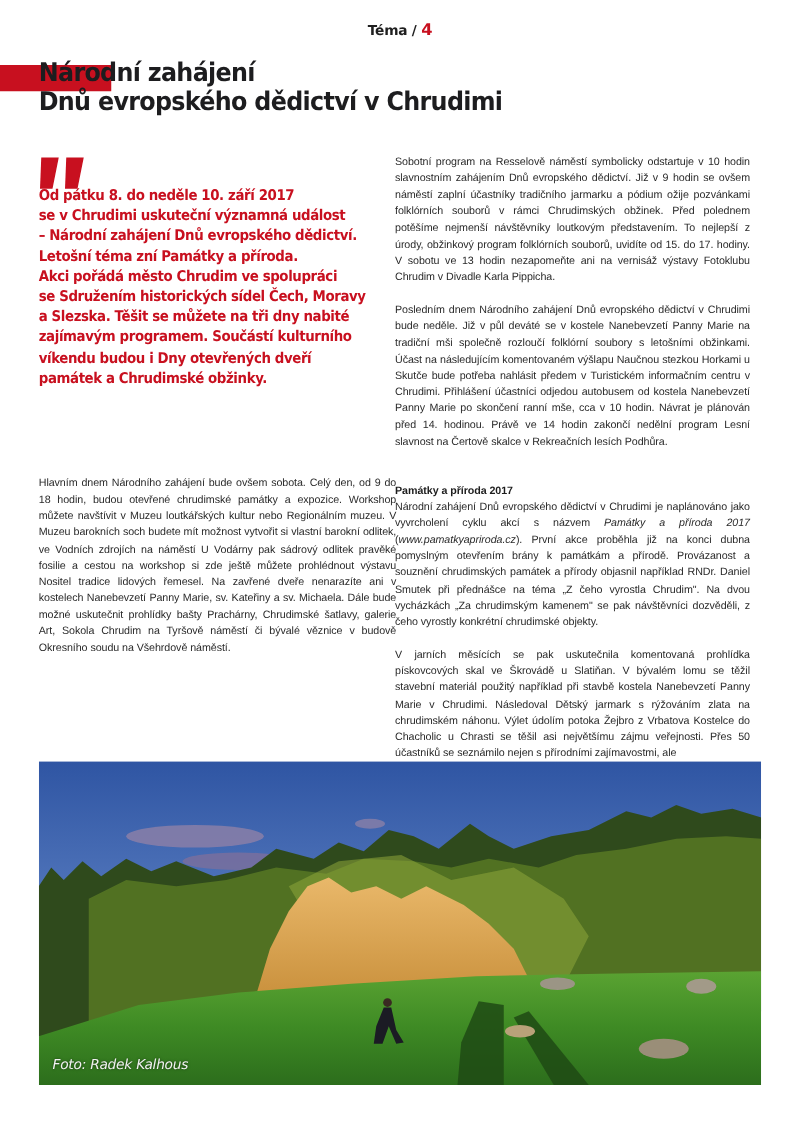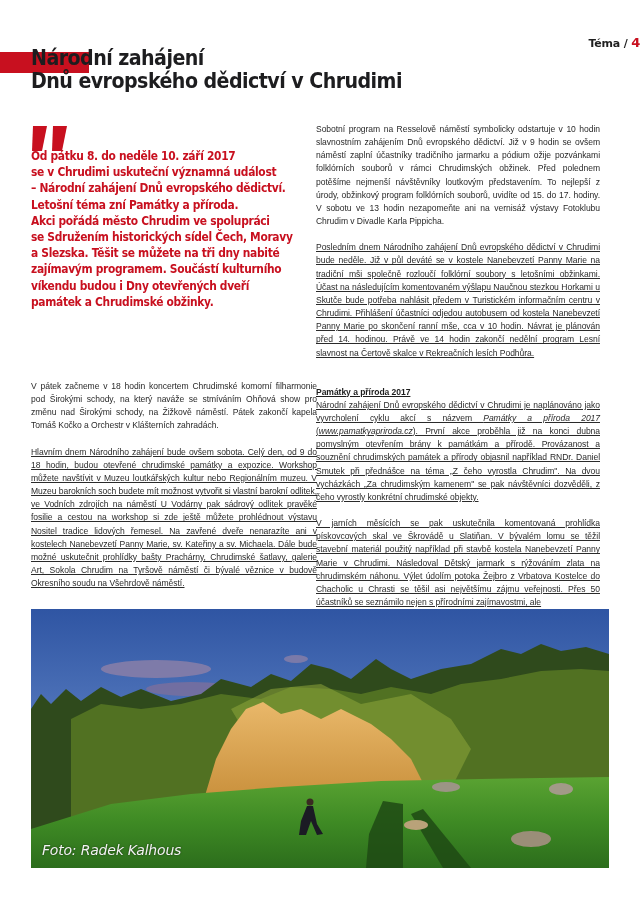--- a/index.html
+++ b/index.html
@@ -1,35 +1,35 @@
 <!DOCTYPE html>
 <html><head>
 <meta charset="utf-8">
 <style>
   html, body { margin:0; padding:0; background:#ffffff; }
   body { width:640px; height:904px; position:relative; overflow:hidden; font-family:"Liberation Sans", sans-serif; color:#222; }
-  .page-header { position:absolute; top:17px; left:0; width:640px; text-align:right; font-family:"DejaVu Sans", sans-serif; font-size:11px; font-weight:bold; letter-spacing:-0.2px; color:#1f1f1f; box-sizing:border-box;margin-top:18px; }
+  .page-header { position:absolute; top:17px; left:0; width:640px; text-align:center; font-family:"DejaVu Sans", sans-serif; font-size:11px; font-weight:bold; letter-spacing:-0.2px; color:#1f1f1f; box-sizing:border-box; }
   .page-header .num { color:#c8101f; font-size:13px; }
   .title-bar { position:absolute; left:0; top:52px; width:89px; height:21px; background:#c8101f; }
   .title { position:absolute; left:31px; top:47px; margin:0; font-family:"DejaVu Sans", sans-serif; font-weight:bold; font-size:20.5px; line-height:23px; letter-spacing:-0.6px; color:#1d1d1f; transform:scaleX(0.93); transform-origin:left top; white-space:nowrap; }
   .title span { display:block; }
   .quote-mark { position:absolute; left:30px; top:124px; width:42px; height:30px; }
   .lead { position:absolute; left:31px; top:148px; width:300px; font-family:"DejaVu Sans", sans-serif; font-weight:bold; font-size:11.8px; line-height:16.2px; color:#c8101f; letter-spacing:-0.35px; transform:scaleX(0.905); transform-origin:left top; }
   .lead span { display:block; white-space:nowrap; }
   .col { position:absolute; font-family:"Liberation Sans", sans-serif; font-size:8.55px; line-height:13.15px; color:#2a2a2a; text-align:justify; letter-spacing:-0.05px; }
   .col p { margin:0; }
-  .col p + p, .col .gap { margin-top:13px;text-decoration:underline; }
+  .col p + p, .col .gap { margin-top:13px; }
   .col-left { left:31px; top:380px; width:286px; }
   .col-right { left:316px; top:123px; width:284px; }
   .subhead { font-weight:bold; color:#1d1d1d; margin-top:26px !important; }
   .subhead + p { margin-top:0 !important; }
   em { font-style:italic; }
   .photo { position:absolute; left:31px; top:609px; width:578px; height:259px; overflow:hidden; }
   .photo svg { display:block; }
-  .photo-credit { position:absolute; left:11px; bottom:10px; font-family:"DejaVu Sans", sans-serif; font-style:italic; font-size:14px; color:#f2f2f2; letter-spacing:-0.2px; text-shadow:0 0 2px rgba(0,0,0,0.6);text-align:right; }
+  .photo-credit { position:absolute; left:11px; bottom:10px; font-family:"DejaVu Sans", sans-serif; font-style:italic; font-size:11px; color:#f2f2f2; letter-spacing:-0.2px; text-shadow:0 0 2px rgba(0,0,0,0.6);text-align:right; }
 </style>
 </head>
 <body>
 
 <div class="page-header">
   <span>Téma / </span><span class="num">4</span>
 </div>
 
 <div class="title-bar"></div>
 <h1 class="title">
@@ -49,21 +49,20 @@
   <span>Letošní téma zní Památky a příroda.</span>
   <span>Akci pořádá město Chrudim ve spolupráci</span>
   <span>se Sdružením historických sídel Čech, Moravy</span>
   <span>a Slezska. Těšit se můžete na tři dny nabité</span>
   <span>zajímavým programem. Součástí kulturního</span>
   <span>víkendu budou i Dny otevřených dveří</span>
   <span>památek a Chrudimské obžinky.</span>
 </div>
 
 <div class="col col-left">
-  <p>V pátek začneme v 18 hodin koncertem Chrudimské komorní filharmonie pod Širokými schody, na který naváže se stmíváním Ohňová show pro změnu nad Širokými schody, na Žižkově náměstí. Pátek zakončí kapela Tomáš Kočko a Orchestr v Klášterních zahradách.</p>
   <p>Hlavním dnem Národního zahájení bude ovšem sobota. Celý den, od 9 do 18 hodin, budou otevřené chrudimské památky a expozice. Workshop můžete navštívit v Muzeu loutkářských kultur nebo Regionálním muzeu. V Muzeu barokních soch budete mít možnost vytvořit si vlastní barokní odlitek, ve Vodních zdrojích na náměstí U Vodárny pak sádrový odlitek pravěké fosilie a cestou na workshop si zde ještě můžete prohlédnout výstavu Nositel tradice lidových řemesel. Na zavřené dveře nenarazíte ani v kostelech Nanebevzetí Panny Marie, sv. Kateřiny a sv. Michaela. Dále bude možné uskutečnit prohlídky bašty Prachárny, Chrudimské šatlavy, galerie Art, Sokola Chrudim na Tyršově náměstí či bývalé věznice v budově Okresního soudu na Všehrdově náměstí.</p>
 </div>
 
 <div class="col col-right">
   <p>Sobotní program na Resselově náměstí symbolicky odstartuje v 10 hodin slavnostním zahájením Dnů evropského dědictví. Již v 9 hodin se ovšem náměstí zaplní účastníky tradičního jarmarku a pódium ožije pozvánkami folklórních souborů v rámci Chrudimských obžinek. Před polednem potěšíme nejmenší návštěvníky loutkovým představením. To nejlepší z úrody, obžinkový program folklórních souborů, uvidíte od 15. do 17. hodiny. V sobotu ve 13 hodin nezapomeňte ani na vernisáž výstavy Fotoklubu Chrudim v Divadle Karla Pippicha.</p>
   <p>Posledním dnem Národního zahájení Dnů evropského dědictví v Chrudimi bude neděle. Již v půl deváté se v kostele Nanebevzetí Panny Marie na tradiční mši společně rozloučí folklórní soubory s letošními obžinkami. Účast na následujícím komentovaném výšlapu Naučnou stezkou Horkami u Skutče bude potřeba nahlásit předem v Turistickém informačním centru v Chrudimi. Přihlášení účastníci odjedou autobusem od kostela Nanebevzetí Panny Marie po skončení ranní mše, cca v 10 hodin. Návrat je plánován před 14. hodinou. Právě ve 14 hodin zakončí nedělní program Lesní slavnost na Čertově skalce v Rekreačních lesích Podhůra.</p>
   <p class="subhead">Památky a příroda 2017</p>
   <p><span>Národní zahájení Dnů evropského dědictví v Chrudimi je naplánováno jako vyvrcholení cyklu akcí s názvem </span><em>Památky a příroda 2017</em><span> (</span><em>www.pamatkyapriroda.cz</em><span>). První akce proběhla již na konci dubna pomyslným otevřením brány k památkám a přírodě. Provázanost a souznění chrudimských památek a přírody objasnil například RNDr. Daniel Smutek při přednášce na téma „Z čeho vyrostla Chrudim". Na dvou vycházkách „Za chrudimským kamenem" se pak návštěvníci dozvěděli, z čeho vyrostly konkrétní chrudimské objekty.</span></p>
   <p>V jarních měsících se pak uskutečnila komentovaná prohlídka pískovcových skal ve Škrovádě u Slatiňan. V bývalém lomu se těžil stavební materiál použitý například při stavbě kostela Nanebevzetí Panny Marie v Chrudimi. Následoval Dětský jarmark s rýžováním zlata na chrudimském náhonu. Výlet údolím potoka Žejbro z Vrbatova Kostelce do Chacholic u Chrasti se těšil asi největšímu zájmu veřejnosti. Přes 50 účastníků se seznámilo nejen s přírodními zajímavostmi, ale</p>
 </div>

